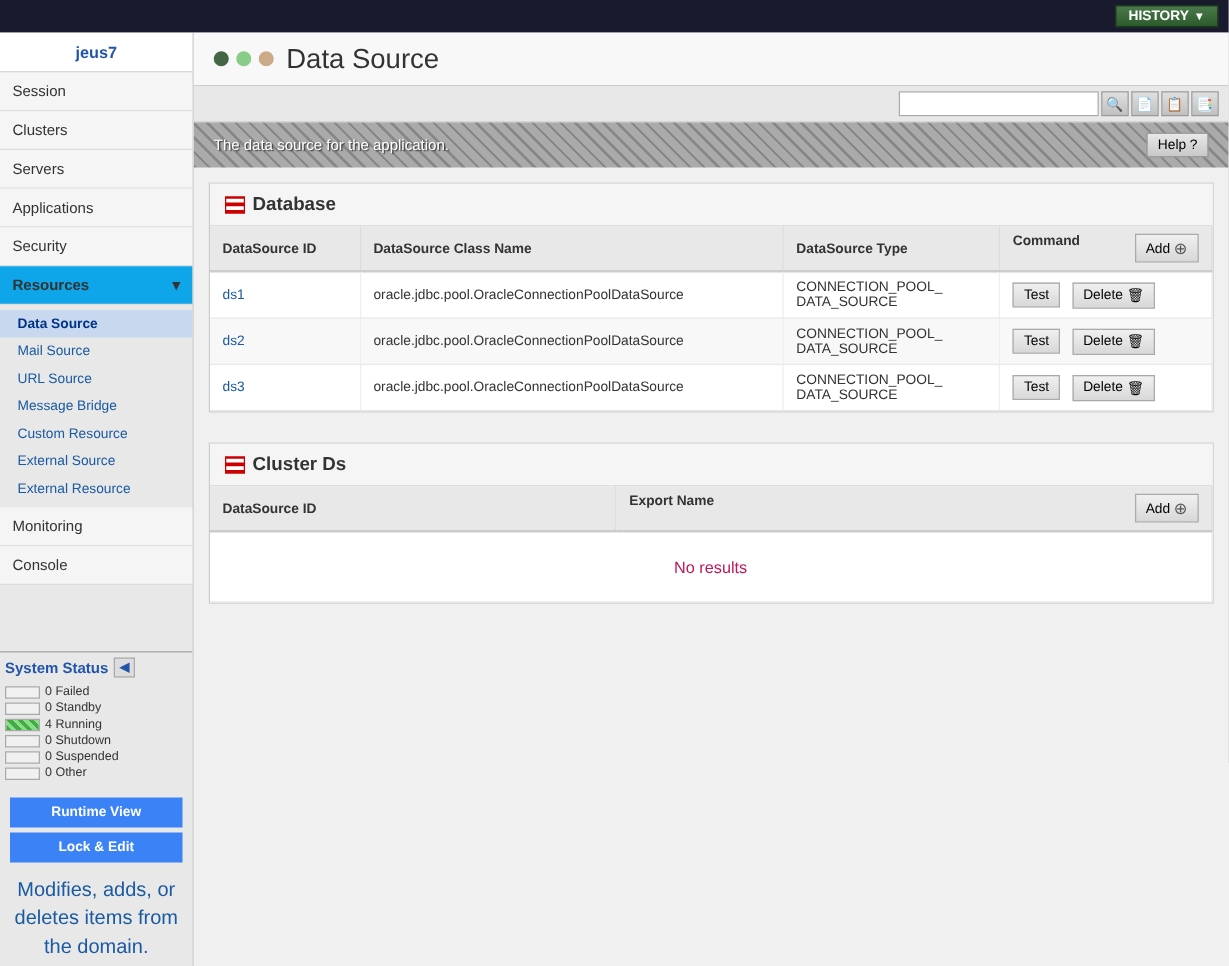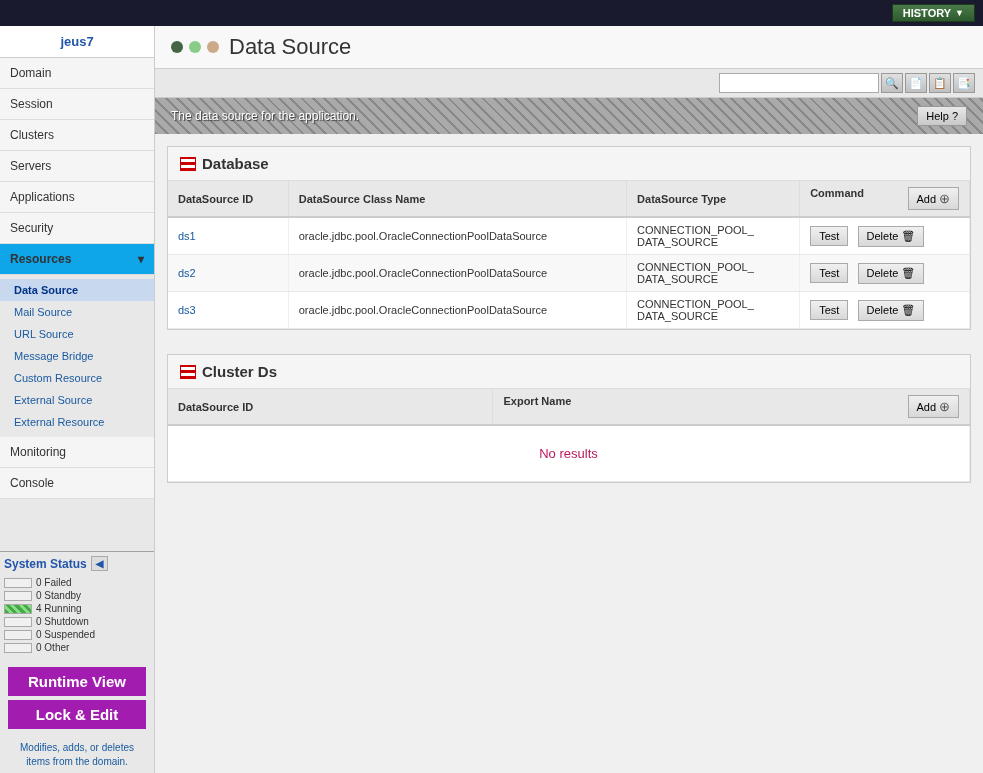--- a/index.html
+++ b/index.html
@@ -23,22 +23,22 @@
     .sidebar-sub-item.active { background: #c8d8ee; font-weight: bold; color: #003388; }
 
     
     .system-status { padding: 4px; border-top: 1px solid #a3a3a3; margin-top: auto; }
     .system-status-title { font-size: 12px; font-weight: bold; color: #2255aa; margin-bottom: 6px; display: flex; align-items: center; gap: 4px; }
     .status-row { display: flex; align-items: flex-end; margin: 2px 0; gap: 4px; }
     .status-bar { width: 28px; height: 10px; border: 1px solid #aaa; background: #f0f0f0; }
     .status-bar.running { background: repeating-linear-gradient(45deg, #44aa44, #44aa44 3px, #88dd88 3px, #88dd88 6px); }
     .status-label { font-size: 10px; color: #333; }
     .bottom-buttons { padding: 8px; display: flex; flex-direction: column; gap: 4px; }
-    .bottom-btn { background: #a21caf; color: #fff; border: none; padding: 6px; font-size: 15px; font-weight: bold; cursor: pointer; width: 100%; }
-    .bottom-link { font-size: 10px; color: #1a5aa0; text-align: center; padding: 4px 8px; line-height: 1.4; }
+    .bottom-btn { background: #3b82f6; color: #fff; border: none; padding: 6px; font-size: 11px; font-weight: bold; cursor: pointer; width: 100%; }
+    .bottom-link { font-size: 16px; color: #1a5aa0; text-align: center; padding: 4px 8px; line-height: 1.4; }
     .bottom-link a { color: #1a5aa0; }
 
     
     .content { flex: 1; background: #f0f0f0; overflow-y: auto; display: flex; flex-direction: column; }
 
     
     .page-header { background: #f8f8f8; padding: 8px 16px; display: flex; align-items: center; gap: 10px; border-bottom: 1px solid #ccc; }
     .page-title { font-size: 22px; color: #333; font-weight: normal; }
     .status-dots { display: flex; gap: 6px; align-items: center; }
     .dot { width: 12px; height: 12px; border-radius: 50%; }
@@ -83,21 +83,20 @@
     <span>HISTORY</span>
     <span class="arrow">▼</span>
   </button>
 </div>
 
 <div class="main-layout">
 
   <div class="sidebar">
     <div class="sidebar-header">jeus7</div>
 
-    <div class="sidebar-nav-item">Domain</div>
     <div class="sidebar-nav-item">Session</div>
     <div class="sidebar-nav-item">Clusters</div>
     <div class="sidebar-nav-item">Servers</div>
     <div class="sidebar-nav-item">Applications</div>
     <div class="sidebar-nav-item">Security</div>
     <div class="sidebar-nav-item active" style="display:flex;justify-content:space-between;align-items:center;">
       <span>Resources</span>
       <span>▾</span>
     </div>
 

